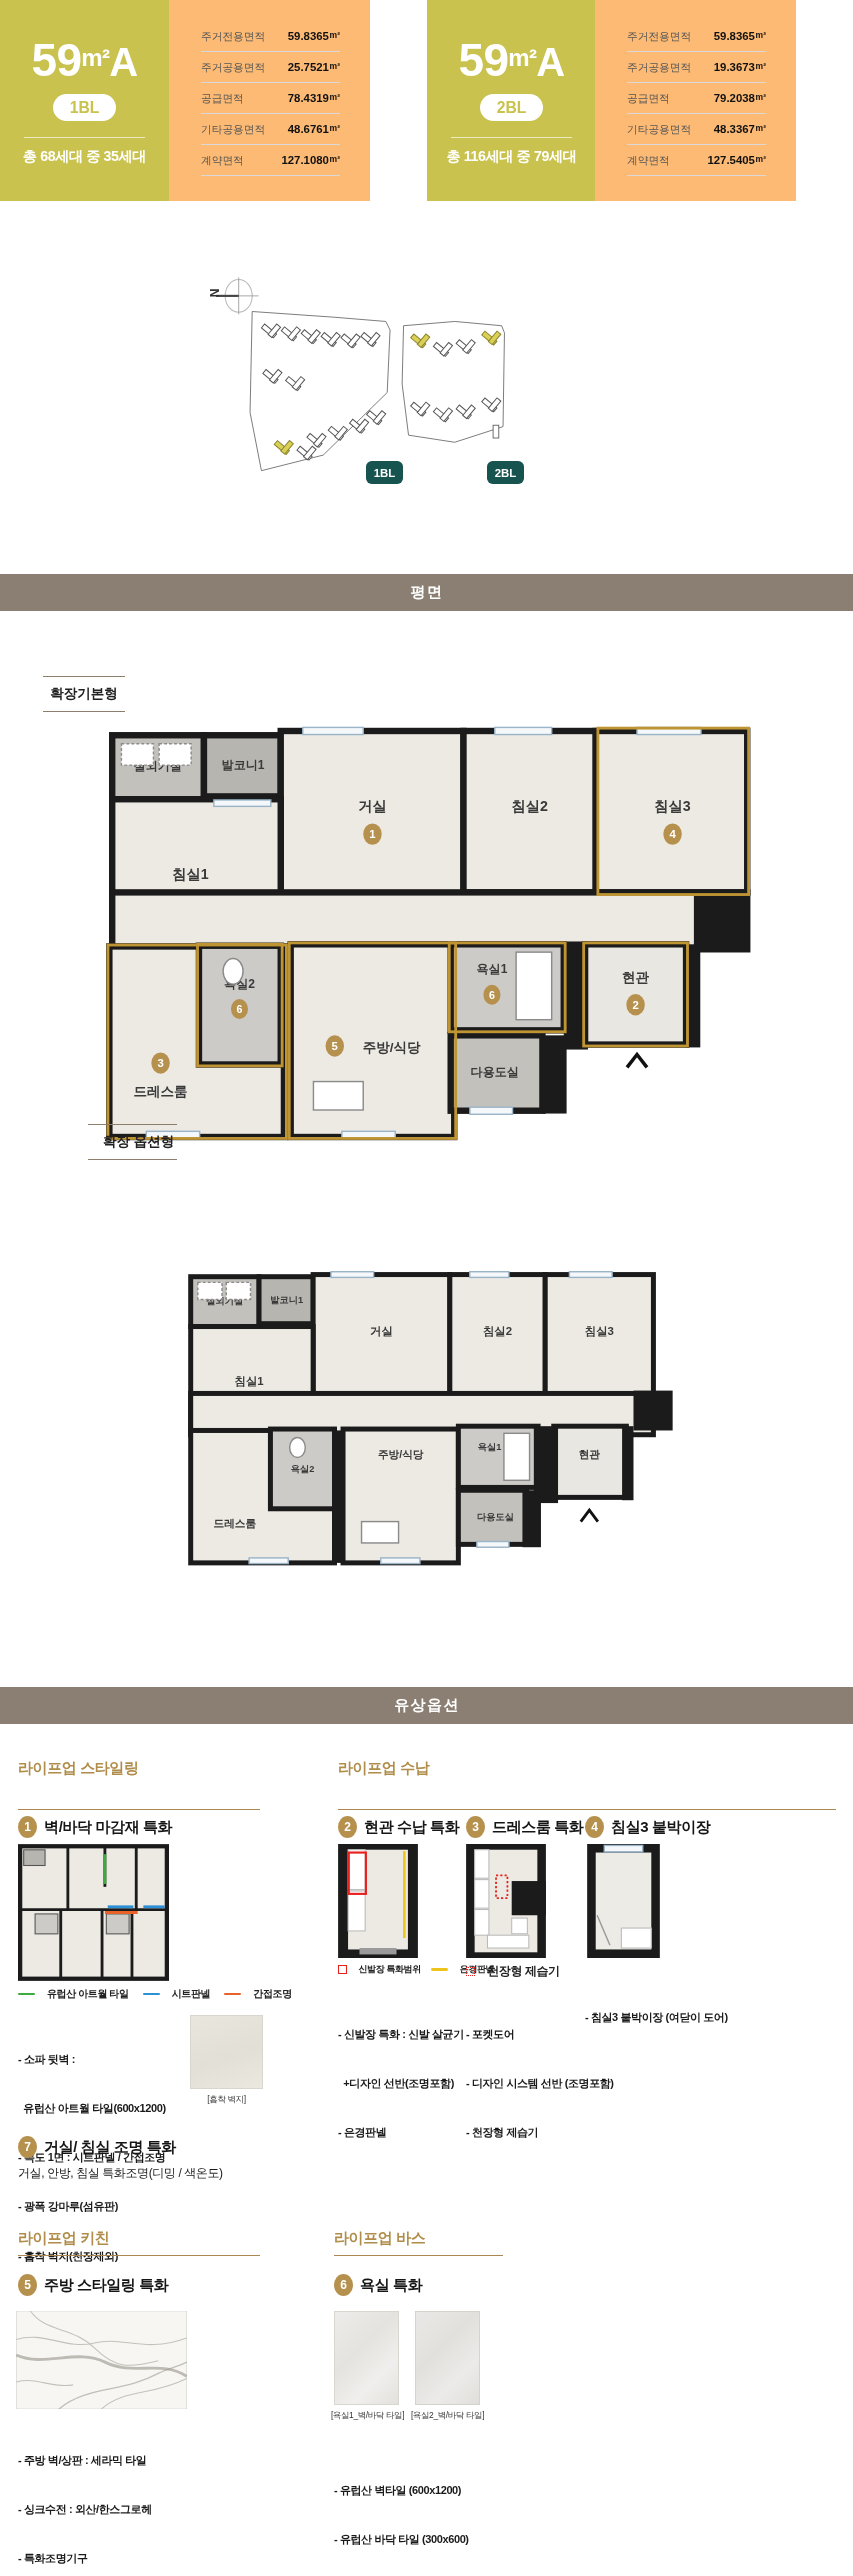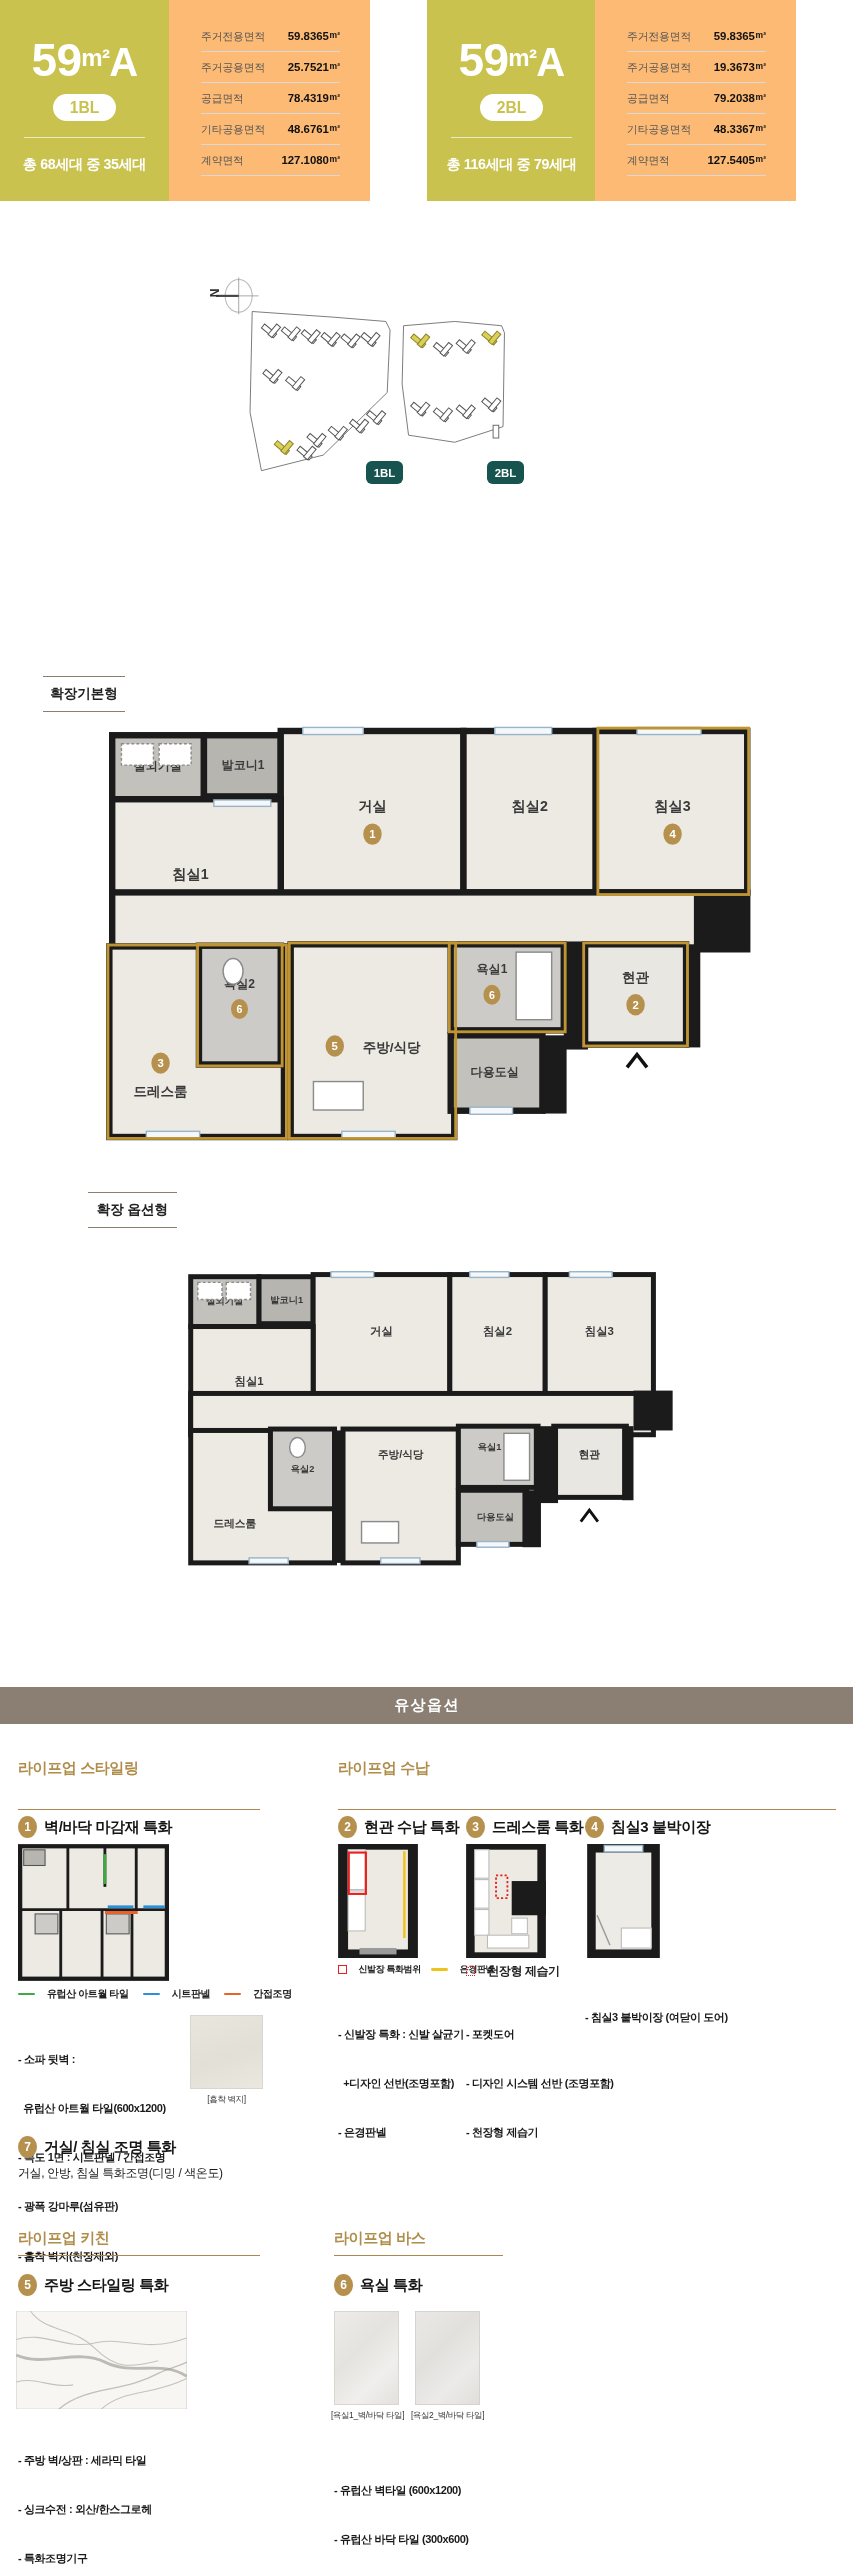--- a/index.html
+++ b/index.html
@@ -9,21 +9,21 @@
   
   .card-yellow { position:absolute; top:0; height:201px; width:169px; background:#c9c24e;
     display:flex; flex-direction:column; align-items:center; color:#fff; }
   .big-name { margin-top:37px; font-weight:bold; color:#fff; line-height:1; letter-spacing:-0.7px; }
   .big-name .n { font-size:46px; }
   .big-name .u { font-size:24px; vertical-align:10px; }
   .big-name .t { font-size:40px; }
   .bl-badge { margin-top:11.4px; background:#fff; color:#c9c24e; font-size:15.7px; font-weight:bold;
     padding:4.3px 17px; border-radius:15.7px; }
   .card-divider { margin-top:15.7px; width:121px; height:0.7px; background:rgba(255,255,255,.65); }
-  .units-text { margin-top:18px; font-size:14.2px; font-weight:bold; color:#fff; letter-spacing:-0.4px; }
+  .units-text { margin-top:10px; font-size:14.2px; font-weight:bold; color:#fff; letter-spacing:-0.4px; }
   .card-table { position:absolute; top:0; height:201px; width:201px; background:#fdba74; padding:21.3px 30px 0 32px; }
   .trow { display:flex; justify-content:space-between; align-items:baseline; height:31px;
     border-bottom:0.7px solid #d9d9d9; padding-top:8.5px; }
   .tlabel { font-size:10.7px; color:#555; }
   .tval { font-size:11.4px; font-weight:bold; color:#111; }
   .tunit { font-size:8.5px; font-weight:bold; color:#111; margin-left:0.7px; vertical-align:2.1px; }
 
   
   .bar { position:absolute; left:0; width:854px; height:37px; background:#8a7f72; color:#fff;
     display:flex; align-items:center; justify-content:center; font-size:15px; font-weight:bold; letter-spacing:1.4px; }
@@ -172,20 +172,21 @@
       <use href="#by" x="388" y="84"></use>
     <use href="#bw" x="288" y="184"></use>
       <use href="#bw" x="320" y="192"></use>
       <use href="#bw" x="352" y="188"></use>
       <use href="#bw" x="388" y="178"></use>
     <rect x="404" y="218" width="8" height="18" fill="#fff" stroke="#555" stroke-width="1.2"></rect>
   </svg>
   <div style="position:absolute; left:366px; top:461px; width:37px; height:23px; background:#17544f; border-radius:5.7px; color:#fff; font-size:11.4px; font-weight:bold; display:flex; align-items:center; justify-content:center;">1BL</div>
   <div style="position:absolute; left:487px; top:461px; width:37px; height:23px; background:#17544f; border-radius:5.7px; color:#fff; font-size:11.4px; font-weight:bold; display:flex; align-items:center; justify-content:center;">2BL</div>
 
+  <div class="bar" style="top:574px;">평면</div>
 
   <div class="plan-type-label" style="left:43px; top:676px; width:82px;">확장기본형</div>
 
   <svg style="position:absolute; left:68px; top:726px;" width="722" height="416" viewBox="0 0 1015 585">
     <g stroke="#1b1b1b" stroke-width="9">
 
       <rect x="62" y="13" width="129" height="90" fill="#c3c1bc"></rect>
       <rect x="191" y="13" width="108" height="86" fill="#b7b5b0"></rect>
       <rect x="299" y="7" width="257" height="279" fill="#edeae4"></rect>
       <rect x="556" y="7" width="186" height="227" fill="#edeae4"></rect>
@@ -260,21 +261,21 @@
       <rect x="75" y="25" width="45" height="30" stroke-dasharray="4,3"></rect>
         <rect x="128" y="25" width="45" height="30" stroke-dasharray="4,3"></rect>
       <ellipse cx="232" cy="345" rx="14" ry="18"></ellipse>
       <rect x="630" y="318" width="50" height="95"></rect>
       <rect x="345" y="500" width="70" height="40"></rect>
     </g>
 
     <polyline points="786,480 800,462 814,480" fill="none" stroke="#111" stroke-width="5"></polyline>
   </svg>
 
-  <div class="plan-type-label" style="left:88px; top:1192px; width:89px;">확장 옵션형</div>
+  <div class="plan-type-label" style="left:88px; top:1124px; width:89px;text-align:right;">확장 옵션형</div>
 
   <svg style="position:absolute; left:185px; top:1271px;" width="509" height="299" viewBox="0 0 715 420">
     <g stroke="#1b1b1b" stroke-width="7">
       <rect x="8" y="8" width="96" height="70" fill="#c3c1bc"></rect>
       <rect x="104" y="8" width="76" height="66" fill="#b7b5b0"></rect>
       <rect x="180" y="5" width="192" height="205" fill="#edeae4"></rect>
       <rect x="372" y="5" width="134" height="168" fill="#edeae4"></rect>
       <rect x="506" y="5" width="152" height="168" fill="#edeae4"></rect>
       <rect x="8" y="78" width="172" height="150" fill="#edeae4"></rect>
       <rect x="8" y="172" width="650" height="58" fill="#edeae4"></rect>

